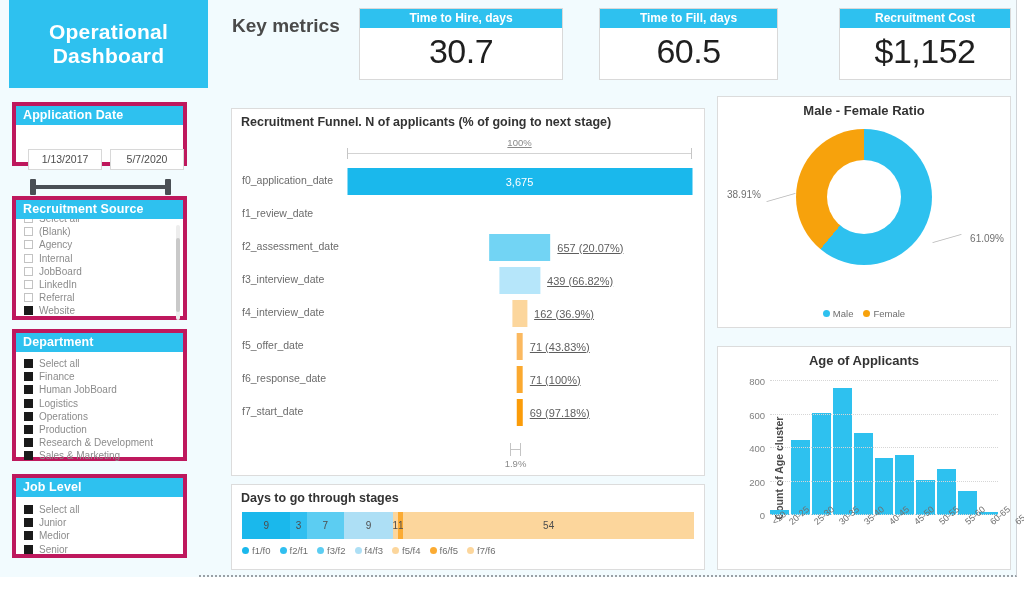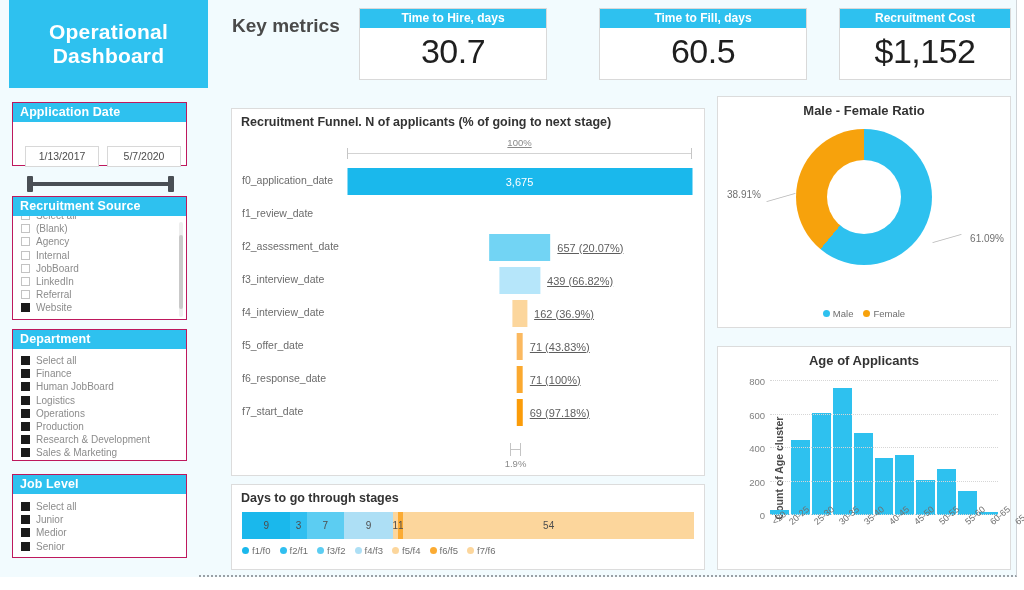--- a/index.html
+++ b/index.html
@@ -13,21 +13,21 @@
   #canvas{position:absolute;left:0;top:0;width:1017px;height:577px;background:#f2fbfe;
           border-right:1px solid #cfd4d8;border-bottom:2px dotted #9aa0a6;box-sizing:border-box;}
 
   
   .rail{position:absolute;left:0;top:0;width:199px;height:577px;background:#f2fbfe;}
   .brand{position:absolute;left:0;top:0;width:199px;height:88px;background:#2ec1ef;
          display:flex;align-items:center;justify-content:center;margin-left:9px;}
   .brand span{color:#fff;font-size:21px;font-weight:bold;line-height:1.15;text-align:center;
               letter-spacing:.2px;}
 
-  .slicer{position:absolute;left:12px;background:#fff;border:1px solid #be185d;box-sizing:border-box;}
+  .slicer{position:absolute;left:12px;background:#fff;border:4px solid #be185d;box-sizing:border-box;}
   .slicer .hd{background:#2ec1ef;color:#fff;font-size:12.5px;font-weight:bold;
               padding:2px 0 3px 7px;letter-spacing:.1px;}
   .slicer .bd{padding:6px 6px 6px 8px;position:relative;}
 
   .daterow{display:flex;gap:8px;margin:2px 0 0 4px;}
   .datebox{border:1px solid #d8d8d8;background:#fff;color:#4c4c4c;font-size:10.5px;
            padding:3px 6px 4px;min-width:60px;text-align:center;}
   .sliderwrap{margin:9px 6px 3px 6px;position:relative;height:16px;}
   .strack{position:absolute;left:4px;right:4px;top:6px;height:4px;background:#4a4f55;border-radius:1px;}
   .shandle{position:absolute;top:0;width:6px;height:16px;background:#4a4f55;border-radius:1px;}
@@ -235,25 +235,25 @@
                 <span class="cbox on"></span>
                 <span class="cklabel">Senior</span>
               </li>
             </ul>
       </div>
     </div>
   </div>
 
   <div class="kpi-title">Key metrics</div>
 
-  <div class="kpi" style="left:359px;width:188px;">
+  <div class="kpi" style="left:359px;width:204px;">
     <div class="cap">Time to Hire, days</div>
     <div class="val">30.7</div>
   </div>
-  <div class="kpi" style="left:599px;width:208px;">
+  <div class="kpi" style="left:599px;width:179px;">
     <div class="cap">Time to Fill, days</div>
     <div class="val">60.5</div>
   </div>
   <div class="kpi" style="left:839px;width:172px;">
     <div class="cap">Recruitment Cost</div>
     <div class="val">$1,152</div>
   </div>
 
   <div class="card" style="left:231px;top:108px;width:474px;height:368px;">
     <div class="card-title">Recruitment Funnel. N of applicants (% of going to next stage)</div>

